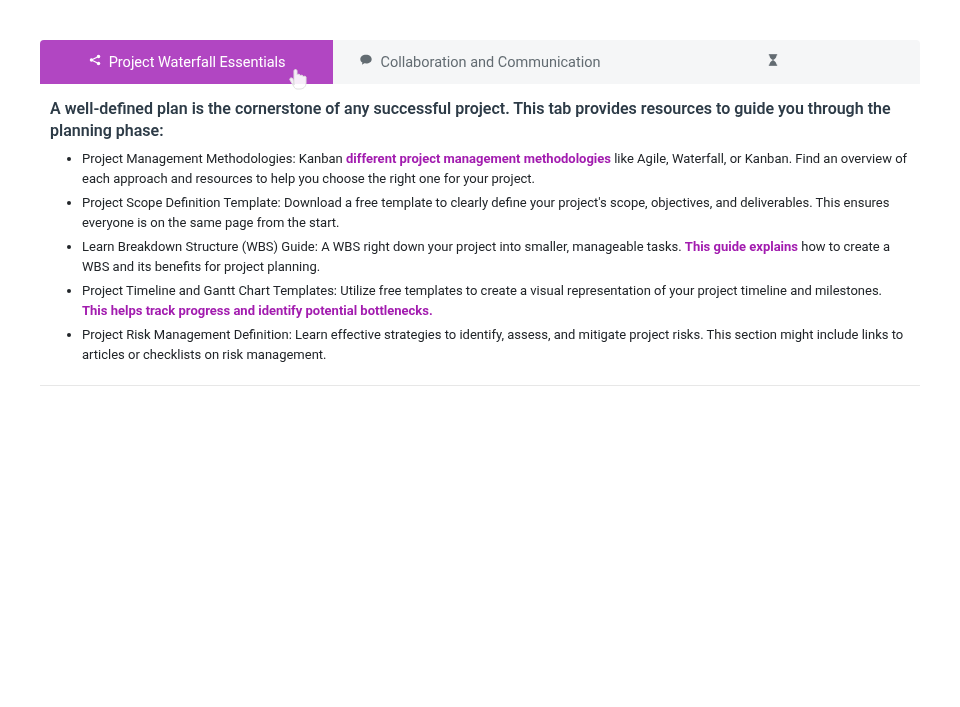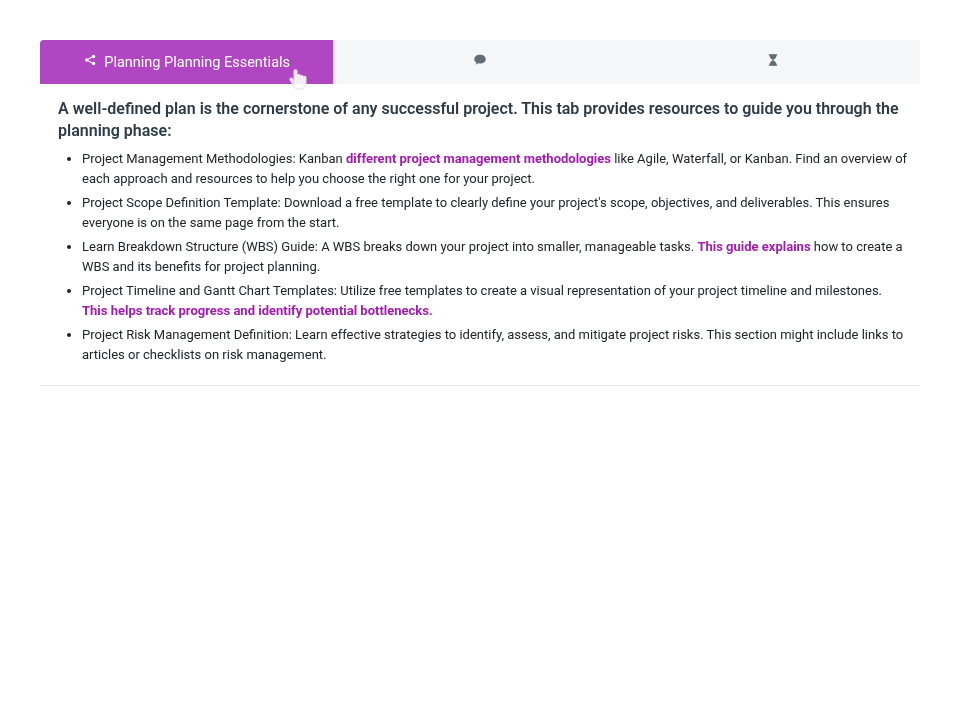--- a/index.html
+++ b/index.html
@@ -38,21 +38,21 @@
     flex: 0 0 auto;
   }
   .content {
     padding: 10px 10px 16px 10px;
     border-bottom: 1px solid #e7e7e7;
   }
   .heading {
     font-size: 16px;
     font-weight: 600;
     color: #2d3b47;
-    margin: 4px 0 8px 8px;
+    margin: 4px 0 8px 0;
     line-height: 1.35;
   }
   ul.items {
     list-style: disc;
     padding-left: 32px;
     color: #2d3b47;
   }
   ul.items li {
     font-size: 13px;
     line-height: 1.5;
@@ -76,42 +76,43 @@
 <div class="tabs">
 
 <div class="tab active">
       <span><svg class="tab-icon" viewBox="0 0 16 16">
           <circle cx="4" cy="8" r="2" fill="#ffffff"></circle>
           <circle cx="12" cy="4" r="2" fill="#ffffff"></circle>
           <circle cx="12" cy="12" r="2" fill="#ffffff"></circle>
           <line x1="5.7" y1="7.2" x2="10.3" y2="4.8" stroke="#ffffff" stroke-width="1.4"></line>
           <line x1="5.7" y1="8.8" x2="10.3" y2="11.2" stroke="#ffffff" stroke-width="1.4"></line>
         </svg></span>
-      <span>Planning Planning Essentials</span>
+      <span>Project Waterfall Essentials</span>
     </div>
     <div class="tab">
       <span><svg class="tab-icon" viewBox="0 0 16 16">
           <path d="M8 2 C4 2 1.5 4.3 1.5 7 C1.5 8.6 2.4 10 3.9 10.9 L3.3 13.5 L6.2 11.8 C6.8 11.9 7.4 12 8 12 C12 12 14.5 9.7 14.5 7 C14.5 4.3 12 2 8 2 Z" fill="#636c72"></path>
         </svg></span>
+      <span>Collaboration and Communication</span>
     </div>
     <div class="tab">
       <span><svg class="tab-icon" viewBox="0 0 16 16">
           <path d="M4 2 H12 V3 C12 5.5 9.5 7 8 8 C9.5 9 12 10.5 12 13 V14 H4 V13 C4 10.5 6.5 9 8 8 C6.5 7 4 5.5 4 3 Z" fill="#636c72"></path>
           <rect x="3.2" y="1.4" width="9.6" height="1.3" fill="#636c72"></rect>
           <rect x="3.2" y="13.3" width="9.6" height="1.3" fill="#636c72"></rect>
         </svg></span>
     </div>
   </div>
 
 <div class="content">
   <h2 class="heading">A well-defined plan is the cornerstone of any successful project. This tab provides resources to guide you through the planning phase:</h2>
   <ul class="items">
       <li><b>Project Management Methodologies:</b><span> Kanban </span><a href="#" class="link">different project management methodologies</a><span> like Agile, Waterfall, or Kanban. Find an overview of each approach and resources to help you choose the right one for your project.</span></li>
       <li><b>Project Scope Definition Template:</b><span> Download a free template to clearly define your project's scope, objectives, and deliverables. This ensures everyone is on the same page from the start.</span></li>
-      <li><b>Learn Breakdown Structure (WBS) Guide:</b><span> A WBS breaks down your project into smaller, manageable tasks. </span><a href="#" class="link">This guide explains</a><span> how to create a WBS and its benefits for project planning.</span></li>
+      <li><b>Learn Breakdown Structure (WBS) Guide:</b><span> A WBS right down your project into smaller, manageable tasks. </span><a href="#" class="link">This guide explains</a><span> how to create a WBS and its benefits for project planning.</span></li>
       <li><b>Project Timeline and Gantt Chart Templates:</b><span> Utilize free templates to create a visual representation of your project timeline and milestones. </span><a href="#" class="link">This helps track progress and identify potential bottlenecks.</a></li>
       <li><b>Project Risk Management Definition:</b><span> Learn effective strategies to identify, assess, and mitigate project risks. This section might include links to articles or checklists on risk management.</span></li>
     </ul>
 </div>
 
 <svg class="cursor" style="left:285px; top:63px;" width="26" height="28" viewBox="0 0 26 28">
   <path d="M9 22 L9 8 C9 6 12 6 12 8 L12 12 C12 11 15 11 15 12 L15 13 C15 12 18 12 18 13 L18 14 C18 13 21 13 21 14 L21 20 C21 24 18 26 15 26 L12 26 C10 26 9 24 8 22 L5 17 C4 15 7 14 8 16 Z" fill="#ffffff" fill-opacity="0.9" stroke="#e0e0e0" stroke-width="1"></path>
 </svg>
 
 </body></html>

